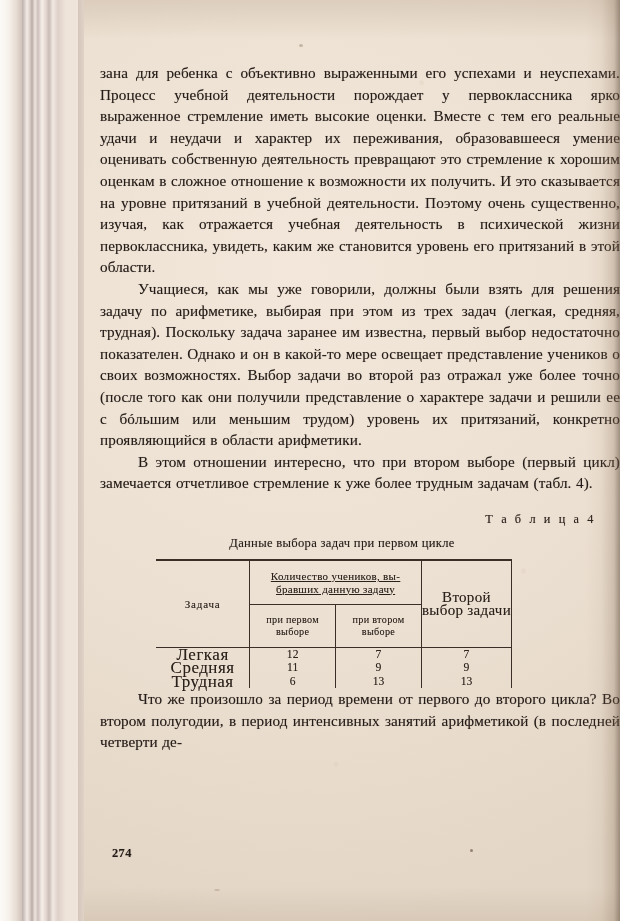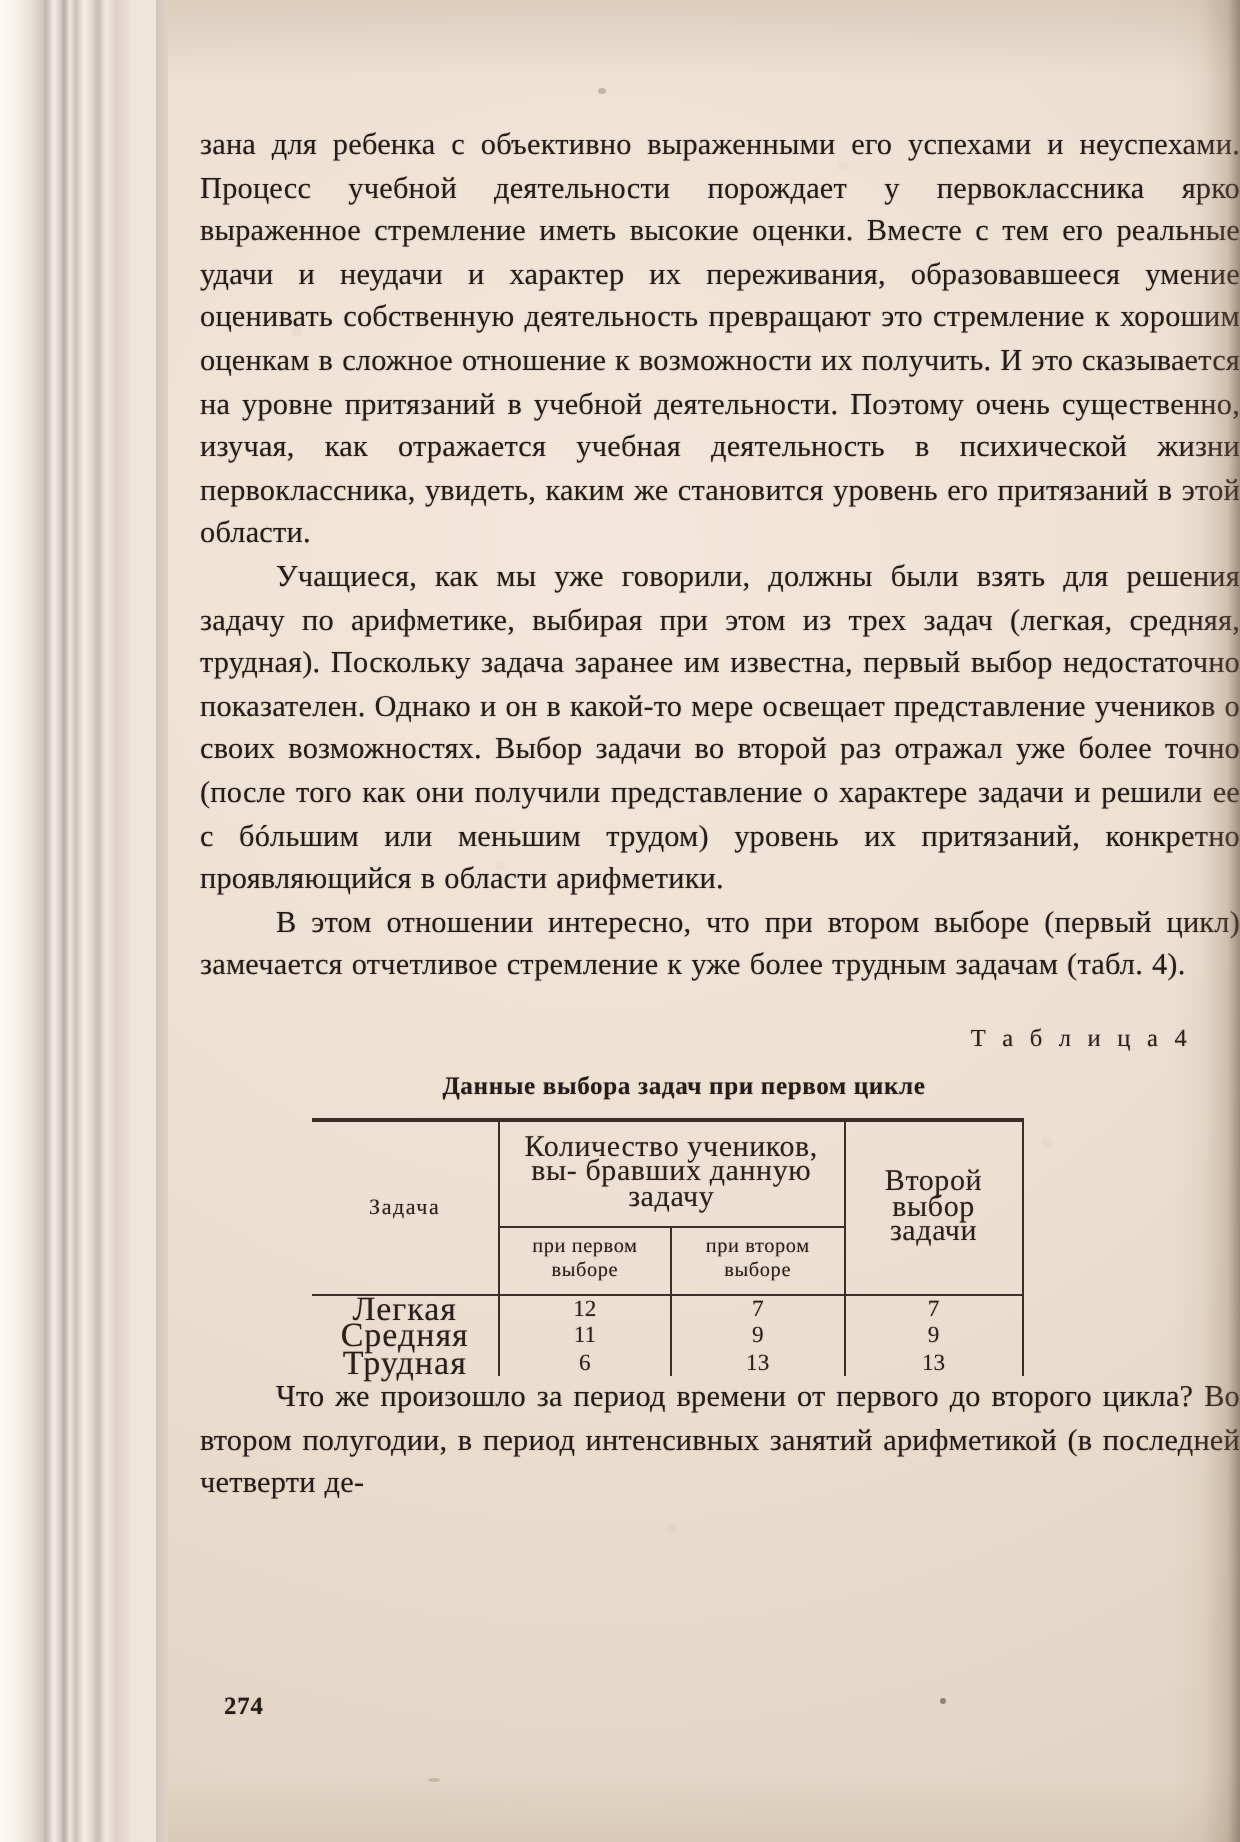--- a/index.html
+++ b/index.html
@@ -133,21 +133,21 @@
     font-size: 12.3px;
     color: #2a211b;
     text-align: right;
     padding-right: 24px;
     letter-spacing: 2.6px;
     text-shadow: 0 0 0.7px rgba(60,44,34,0.4);
   }
   .table-caption {
     margin-top: 9px;
     font-size: 12.6px;
-    font-weight: bold;
+    font-weight: normal;
     color: #241c18;
     text-align: center;
     padding-right: 36px;
     letter-spacing: 0.3px;
     text-shadow: 0 0 0.7px rgba(60,44,34,0.4);
   }
 
   
   .data-table-wrap {
     margin-top: 8px;
@@ -177,25 +177,26 @@
   .th-task {
     width: 104px;
     font-weight: bold;
     font-size: 11px;
     letter-spacing: 0.8px;
     border-right: 1.6px solid #3a2e26;
     height: 86px;
   }
   .th-group {
     font-weight: bold;
-    font-size: 15px;
+    font-size: 11px;
     line-height: 12.6px;
     letter-spacing: 0.3px;
     padding: 7px 6px 5px;
     border-bottom: 1.3px solid #3a2e26;
+    text-decoration: underline;
   }
   .th-sub {
     font-weight: bold;
     font-size: 10.2px;
     line-height: 12.2px;
     letter-spacing: 0.3px;
     padding: 6px 5px 9px;
     width: 104px;
   }
   .th-sub.left-div  { border-right: 1.6px solid #3a2e26; }

